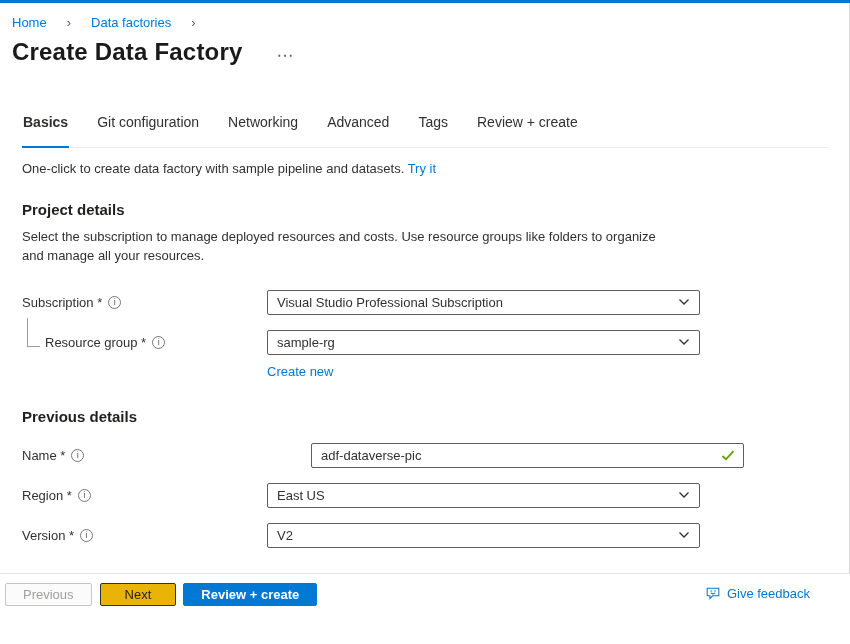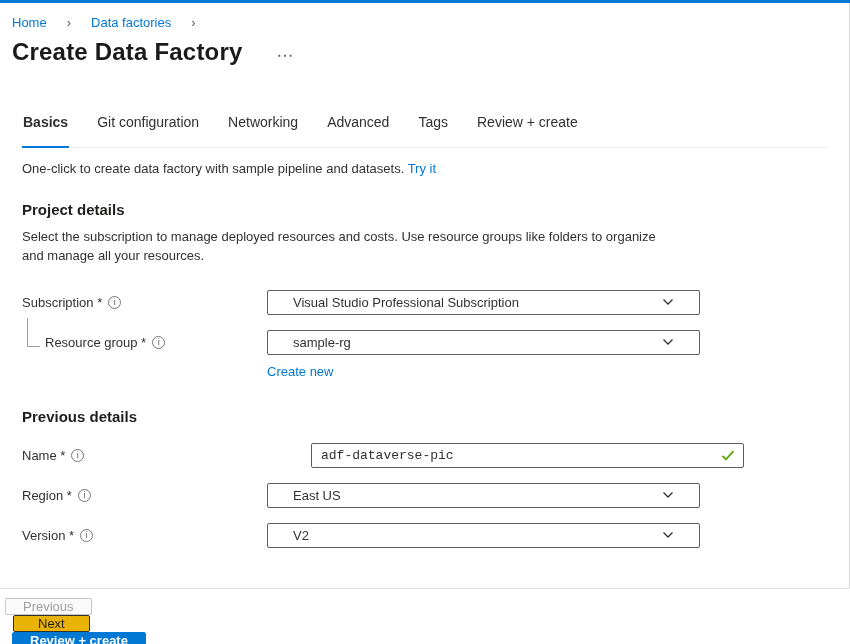--- a/index.html
+++ b/index.html
@@ -28,29 +28,29 @@
   h2.section { font-size:15px; font-weight:700; color:#201f1e; margin-top:25px; }
   .desc { font-size:13px; line-height:1.45; margin-top:10px; max-width:648px; color:#323130; }
 
   .field-row { display:flex; align-items:center; margin-top:17px; }
   .label-col { width:245px; display:flex; align-items:center; gap:6px; font-size:13px; position:relative; }
   .label-col.indented { padding-left:23px; }
   .connector { position:absolute; left:5px; top:-17px; width:13px; height:29px; border-left:1px solid #9d9d9d; border-bottom:1px solid #9d9d9d; }
   .info { width:13px; height:13px; min-width:13px; border:1px solid #767676; border-radius:50%; color:#5b5b5b; font-size:9px; display:inline-flex; align-items:center; justify-content:center; cursor:pointer; line-height:1; }
   .info::after { content:"i"; }
 
-  .dropdown { width:433px; height:25px; border:1px solid #5f5d5b; border-radius:2px; background:#fff; display:flex; align-items:center; justify-content:space-between; padding:0 25px; font-size:13px; cursor:pointer; }
+  .dropdown { width:433px; height:25px; border:1px solid #5f5d5b; border-radius:2px; background:#fff; display:flex; align-items:center; justify-content:space-between; padding:0 9px; font-size:13px; cursor:pointer; }
   .input-wrap { position:relative; width:433px; }
-  .text-input { width:433px; height:25px; border:1px solid #5f5d5b; border-radius:2px; padding:0 28px 0 9px; font-size:13px; font-family:Liberation Mono, monospace; color:#323130; }
+  .text-input { width:433px; height:25px; border:1px solid #5f5d5b; border-radius:2px; padding:0 28px 0 9px; font-size:13px; font-family:Liberation Sans, sans-serif; color:#323130; }
   .valid-check { position:absolute; right:9px; top:7px; }
 
   .create-new-row { margin-left:245px; margin-top:7px; }
   .create-new-row a { font-size:13px; color:#0078d4; text-decoration:none; cursor:pointer; }
 
-  .footer { position:absolute; left:0; right:0; bottom:0; height:56px; border-top:1px solid #e3e3e3; background:#fff; display:flex; align-items:flex-start; padding:9px 40px 0 5px;flex-direction:column; }
+  .footer { position:absolute; left:0; right:0; bottom:0; height:71px; border-top:1px solid #e3e3e3; background:#fff; display:flex; align-items:flex-start; padding:9px 40px 0 5px; }
   .btn { font-size:13px; font-family:"Liberation Sans", sans-serif; height:23px; padding:0 16px; cursor:pointer; border-radius:2px; }
   .btn-prev { background:#fbfbfb; border:1px solid #c8c6c4; color:#a19f9d; padding:0 17px; }
   .btn-next { background:#eab308; border:1px solid #323130; color:#201f1e; margin-left:8px; padding:0 24px; }
   .btn-review { background:#0078d4; border:1px solid #0078d4; color:#ffffff; font-weight:700; margin-left:7px; padding:0 17px; }
   .feedback { margin-left:auto; display:flex; align-items:center; gap:6px; color:#0078d4; font-size:13px; text-decoration:none; cursor:pointer; padding-top:3px; }
 </style>
 </head>
 <body>
 
 <div class="page">

